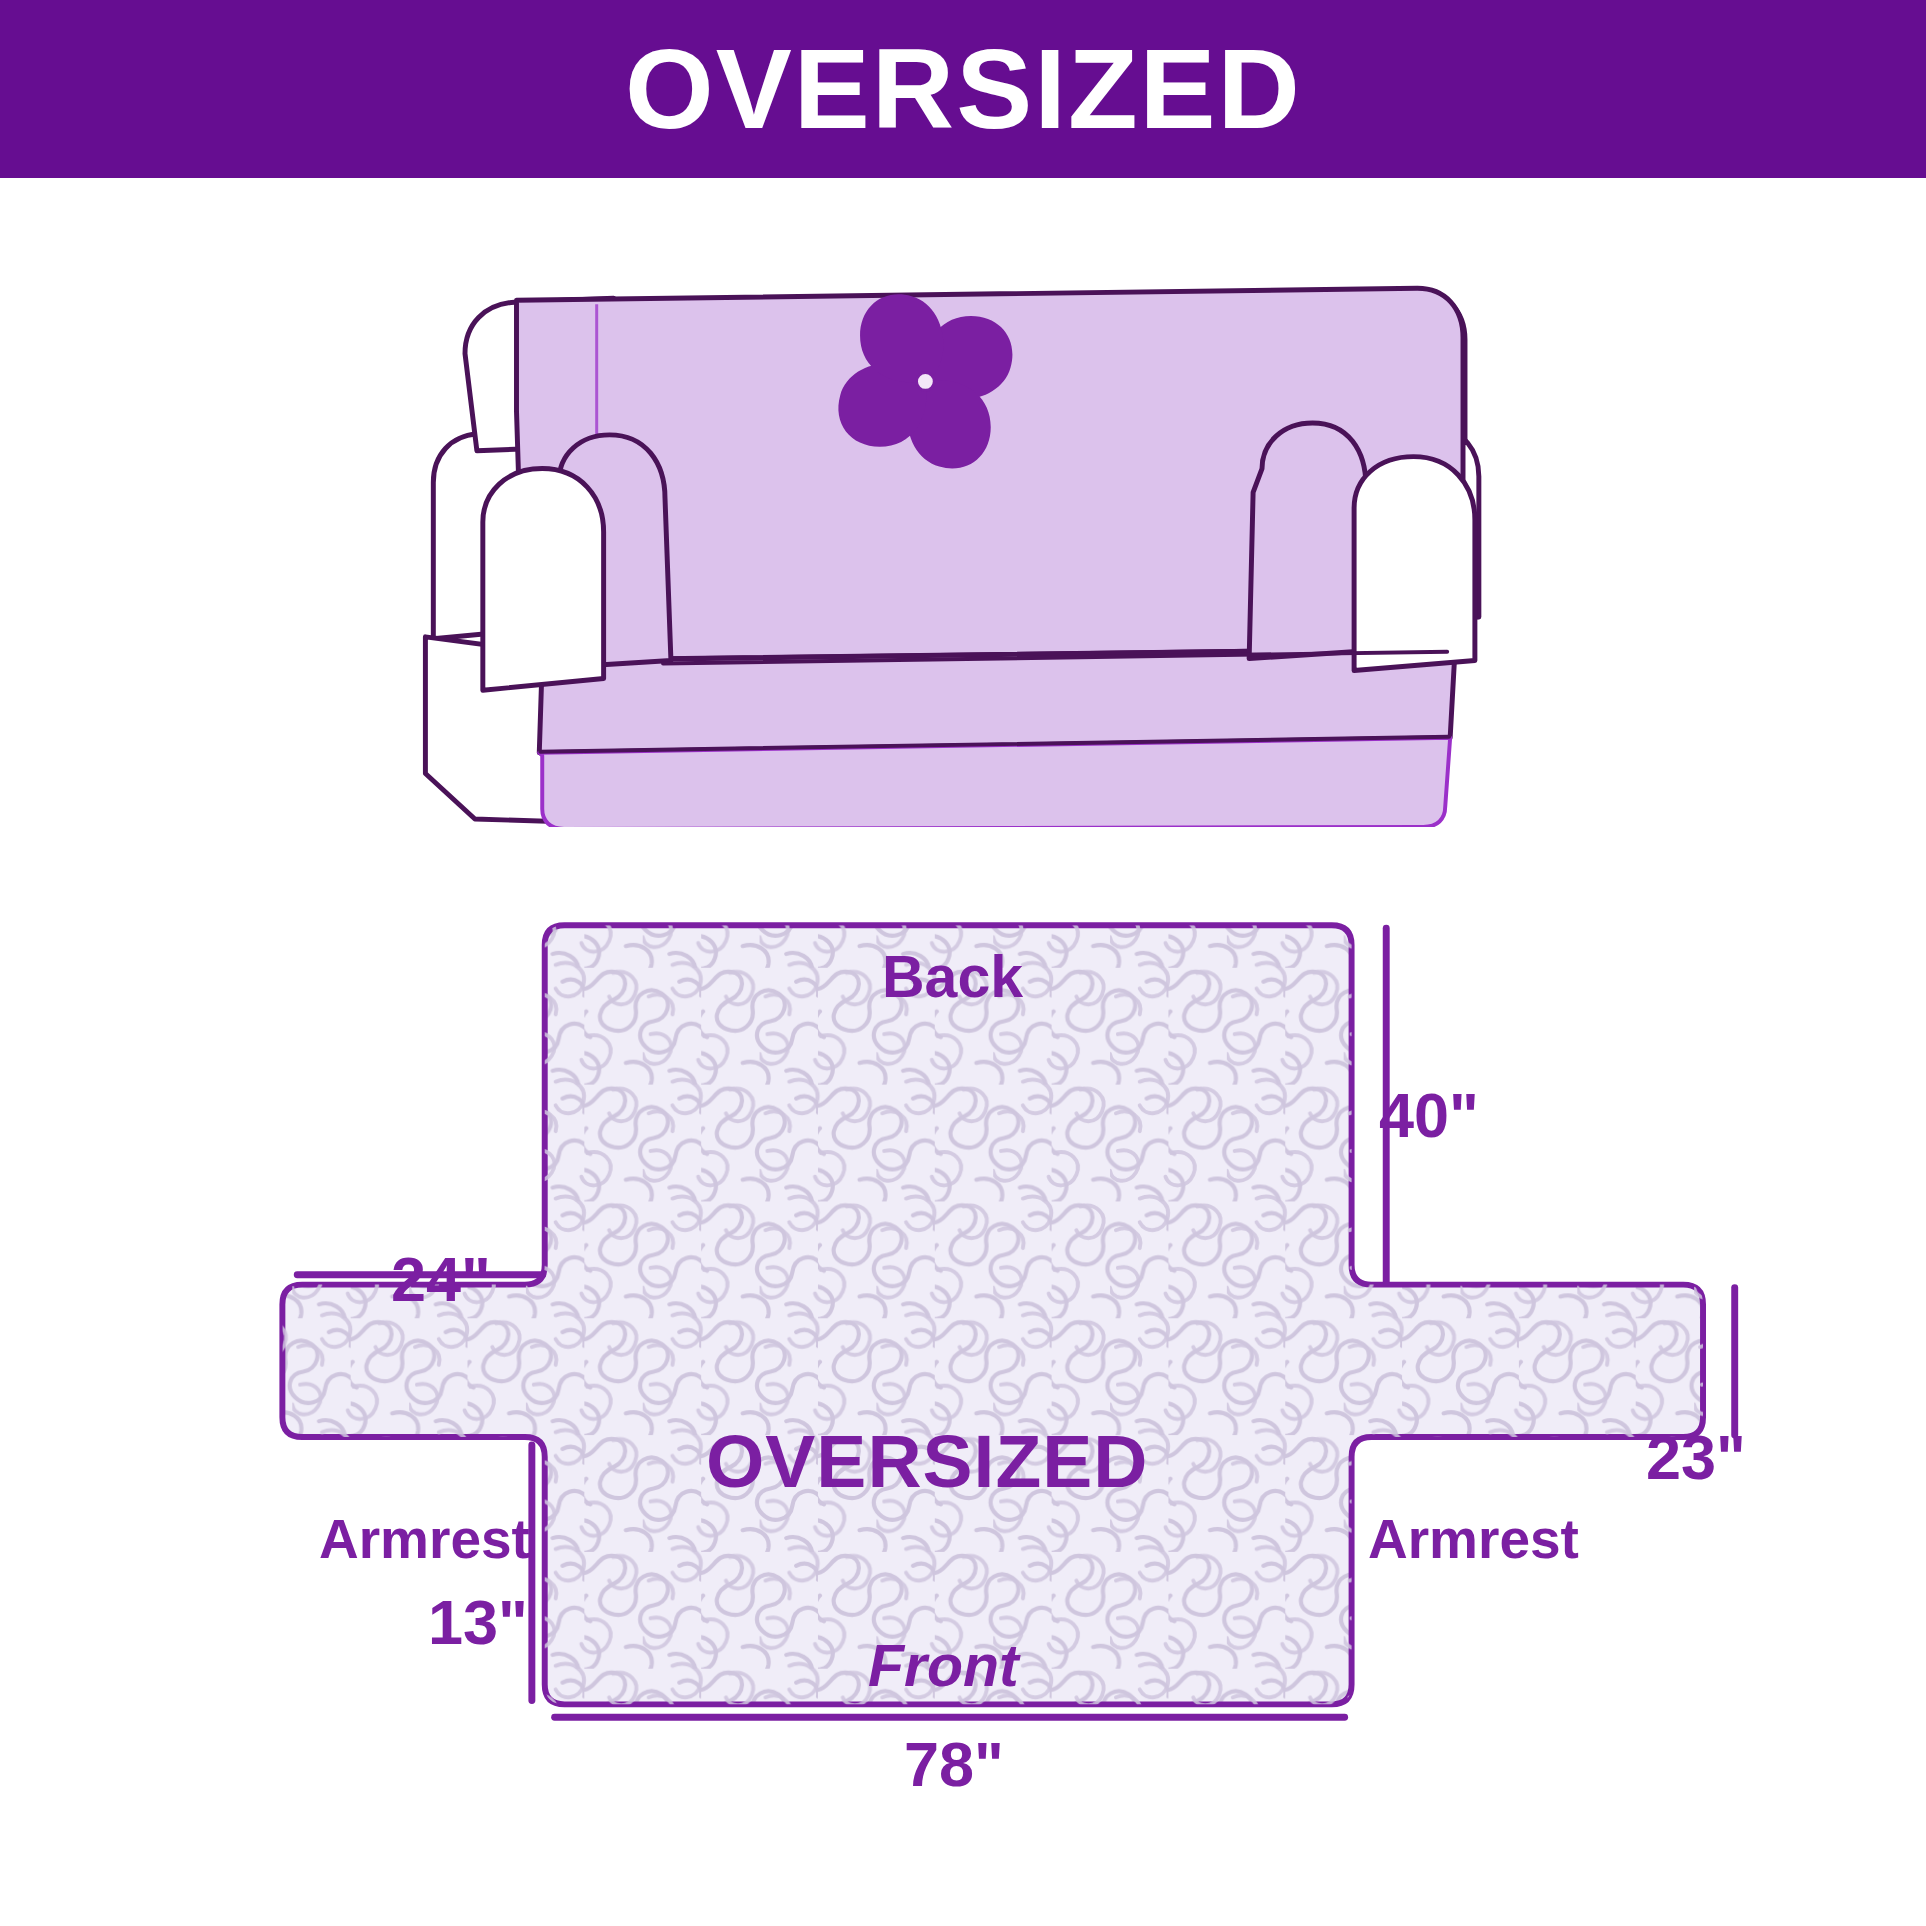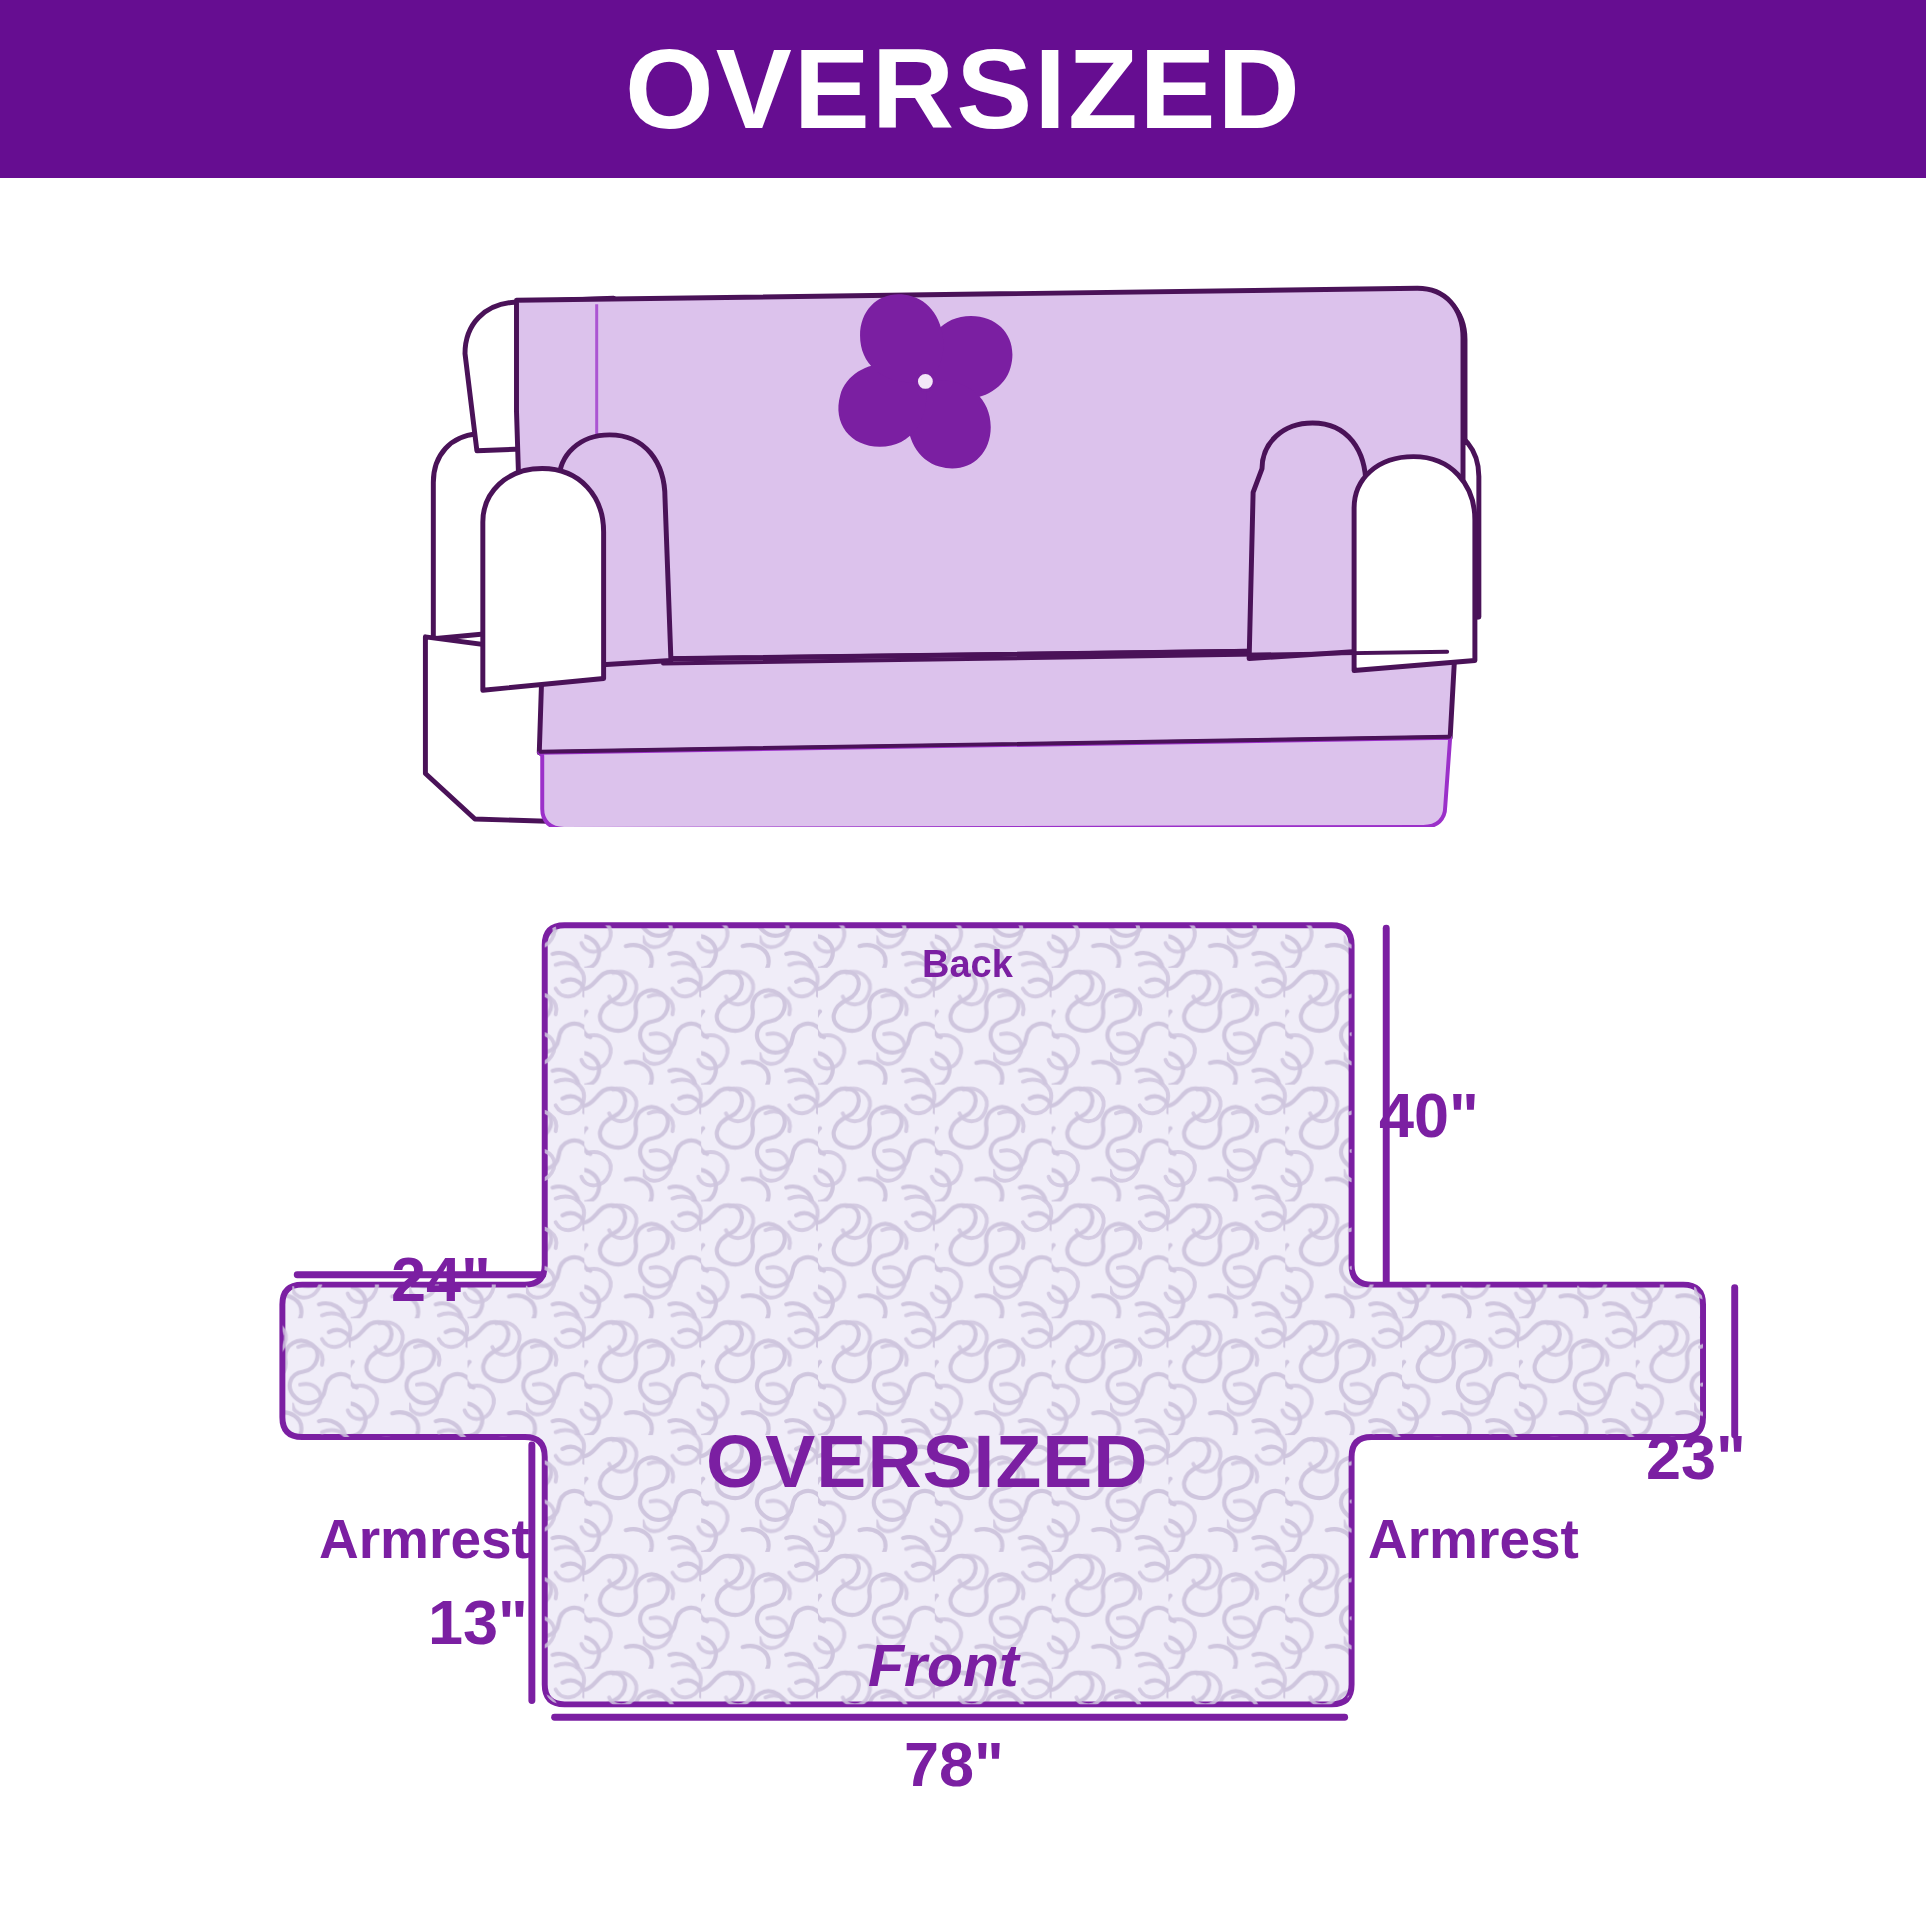--- a/index.html
+++ b/index.html
@@ -56,21 +56,21 @@
   .lbl-78  {left:904px;  top:1728px; font-size:63px;}
 
   .panel-label{
     position:absolute;
     color:#7B1FA2;
     font-weight:bold;
     font-family:"Liberation Sans","DejaVu Sans",sans-serif;
     white-space:nowrap;
     user-select:none;
   }
-  .lbl-back    {left:922px;  top:943px;  font-size:38px;}
+  .lbl-back    {left:882px;  top:943px;  font-size:59px;}
   .lbl-front   {left:868px;  top:1632px; font-size:59px;font-style:italic;}
   .lbl-arm-l   {left:319px;  top:1507px; font-size:55px;}
   .lbl-arm-r   {left:1368px; top:1507px; font-size:55px;}
   .lbl-oversized{left:706px; top:1418px; font-size:75px; letter-spacing:1px;}
 </style>
 </head>
 <body>
 
 <div id="page">
 

